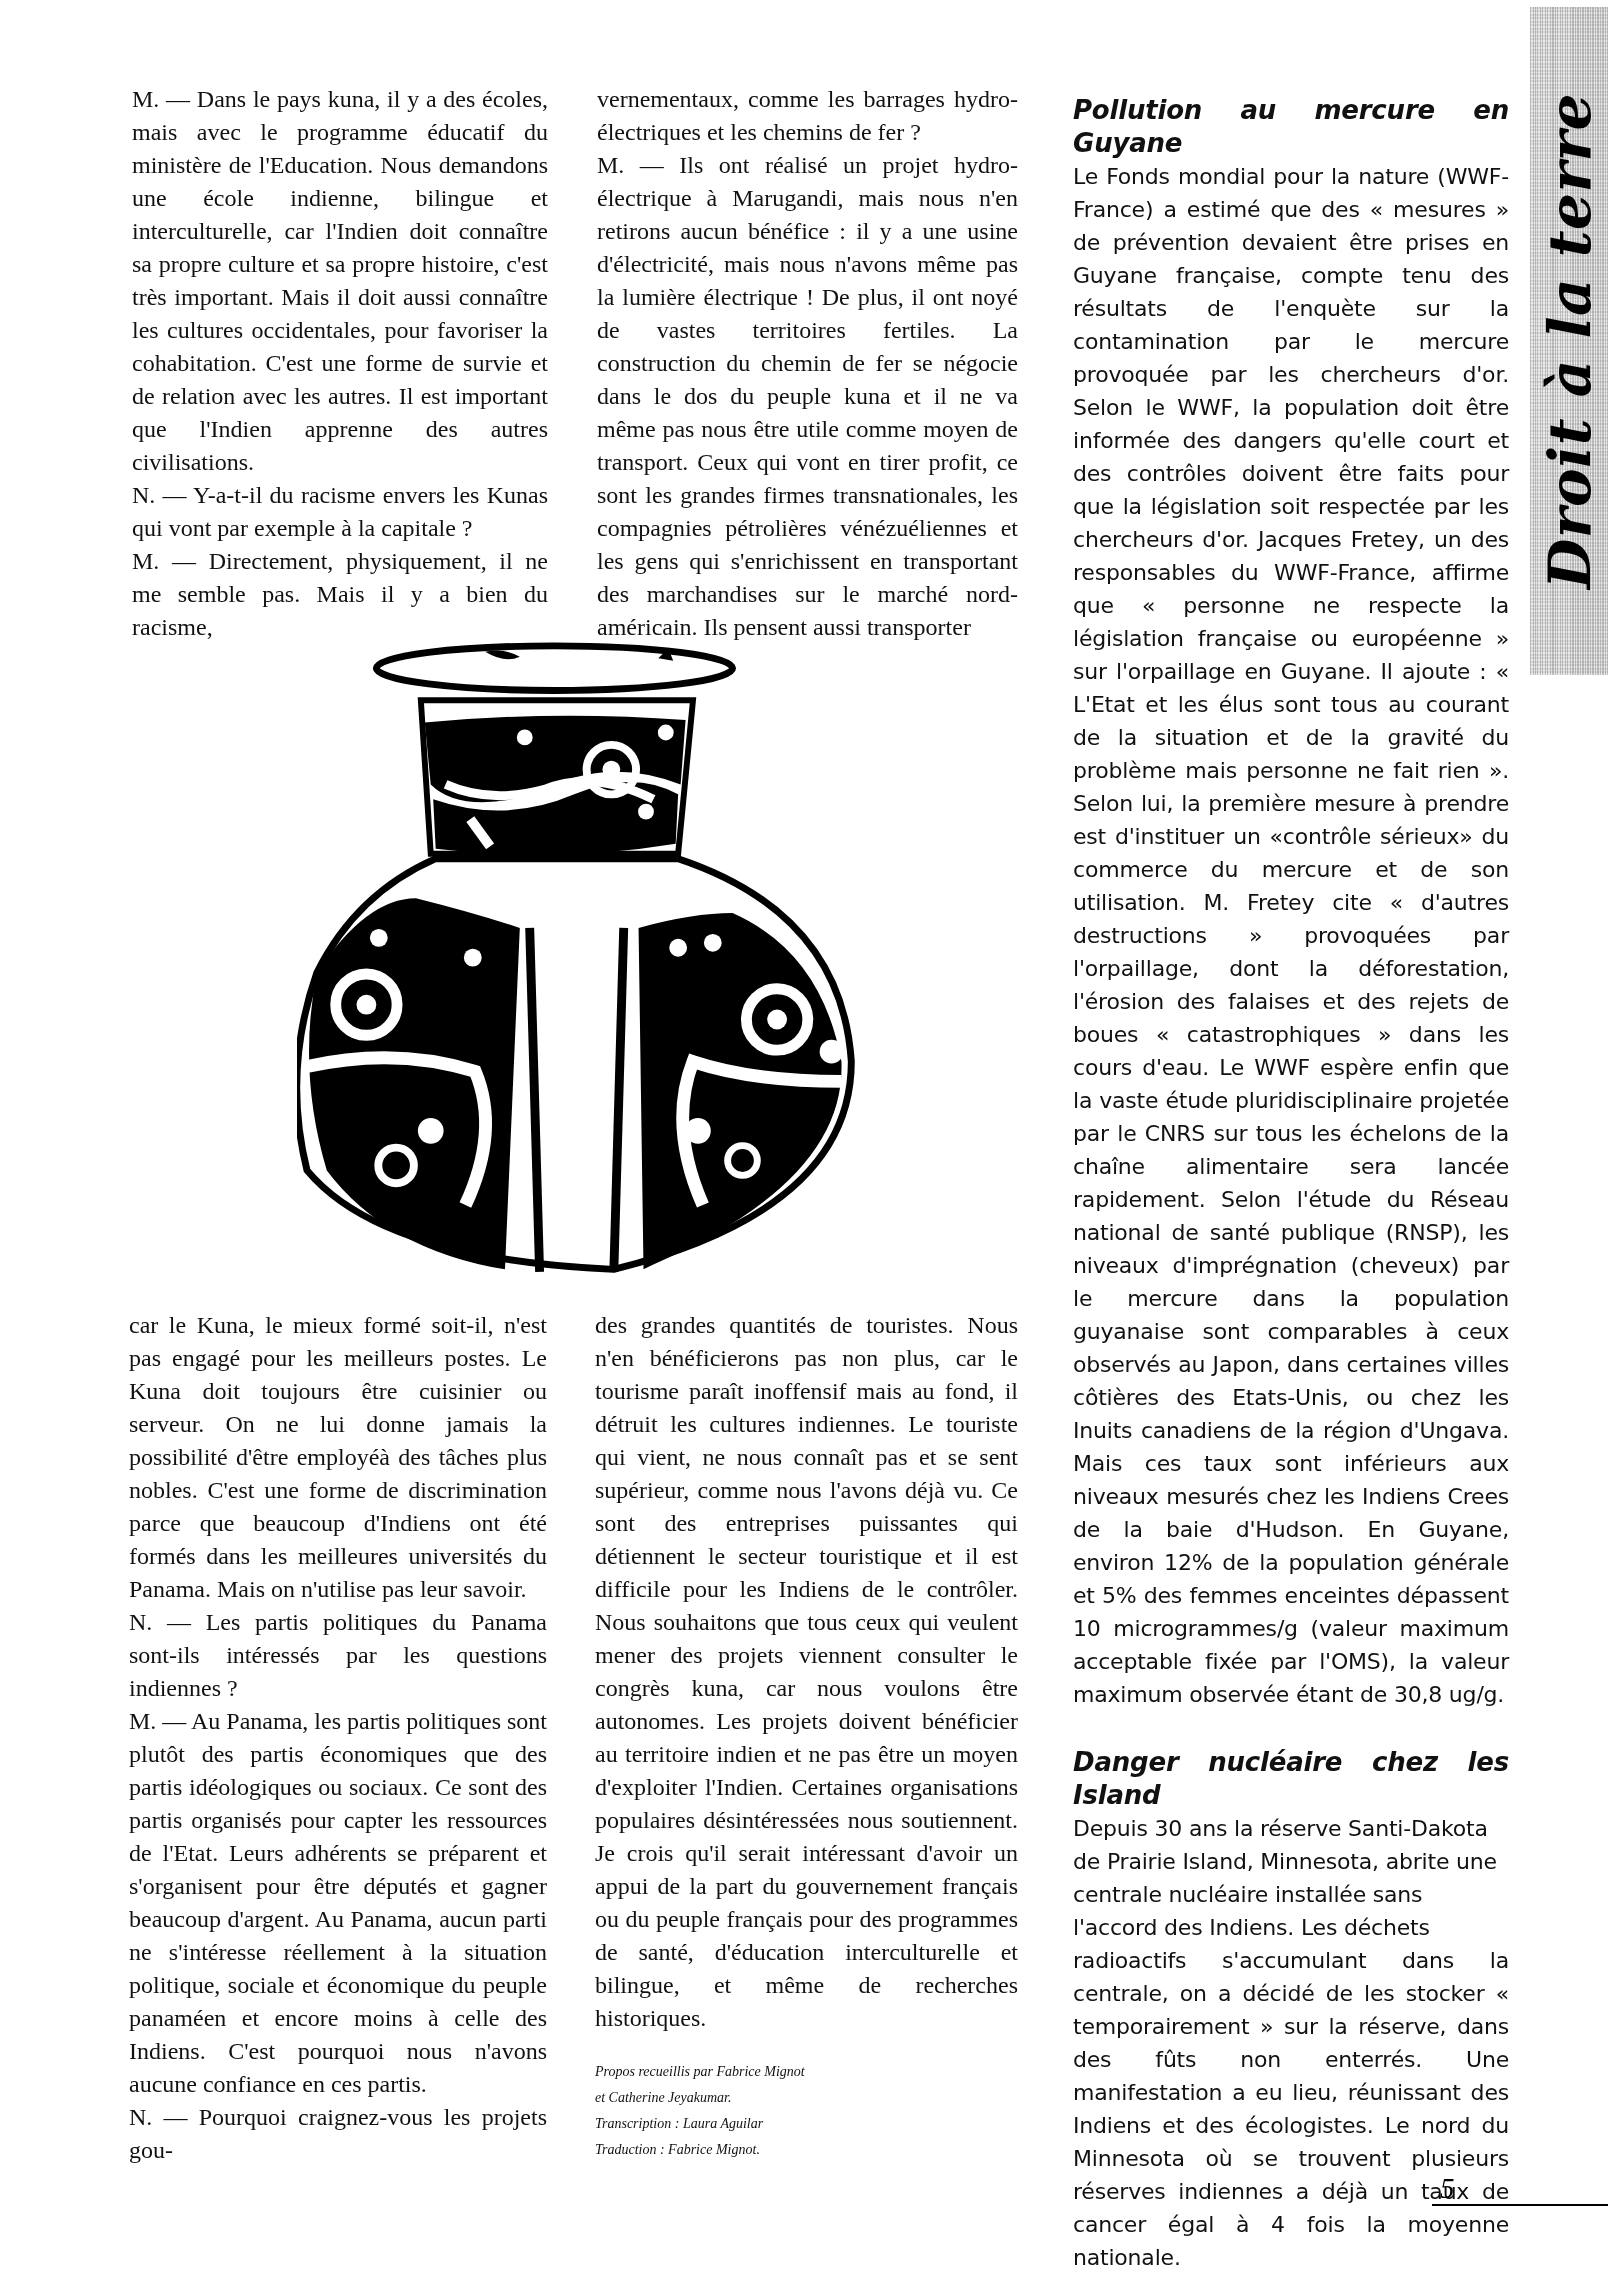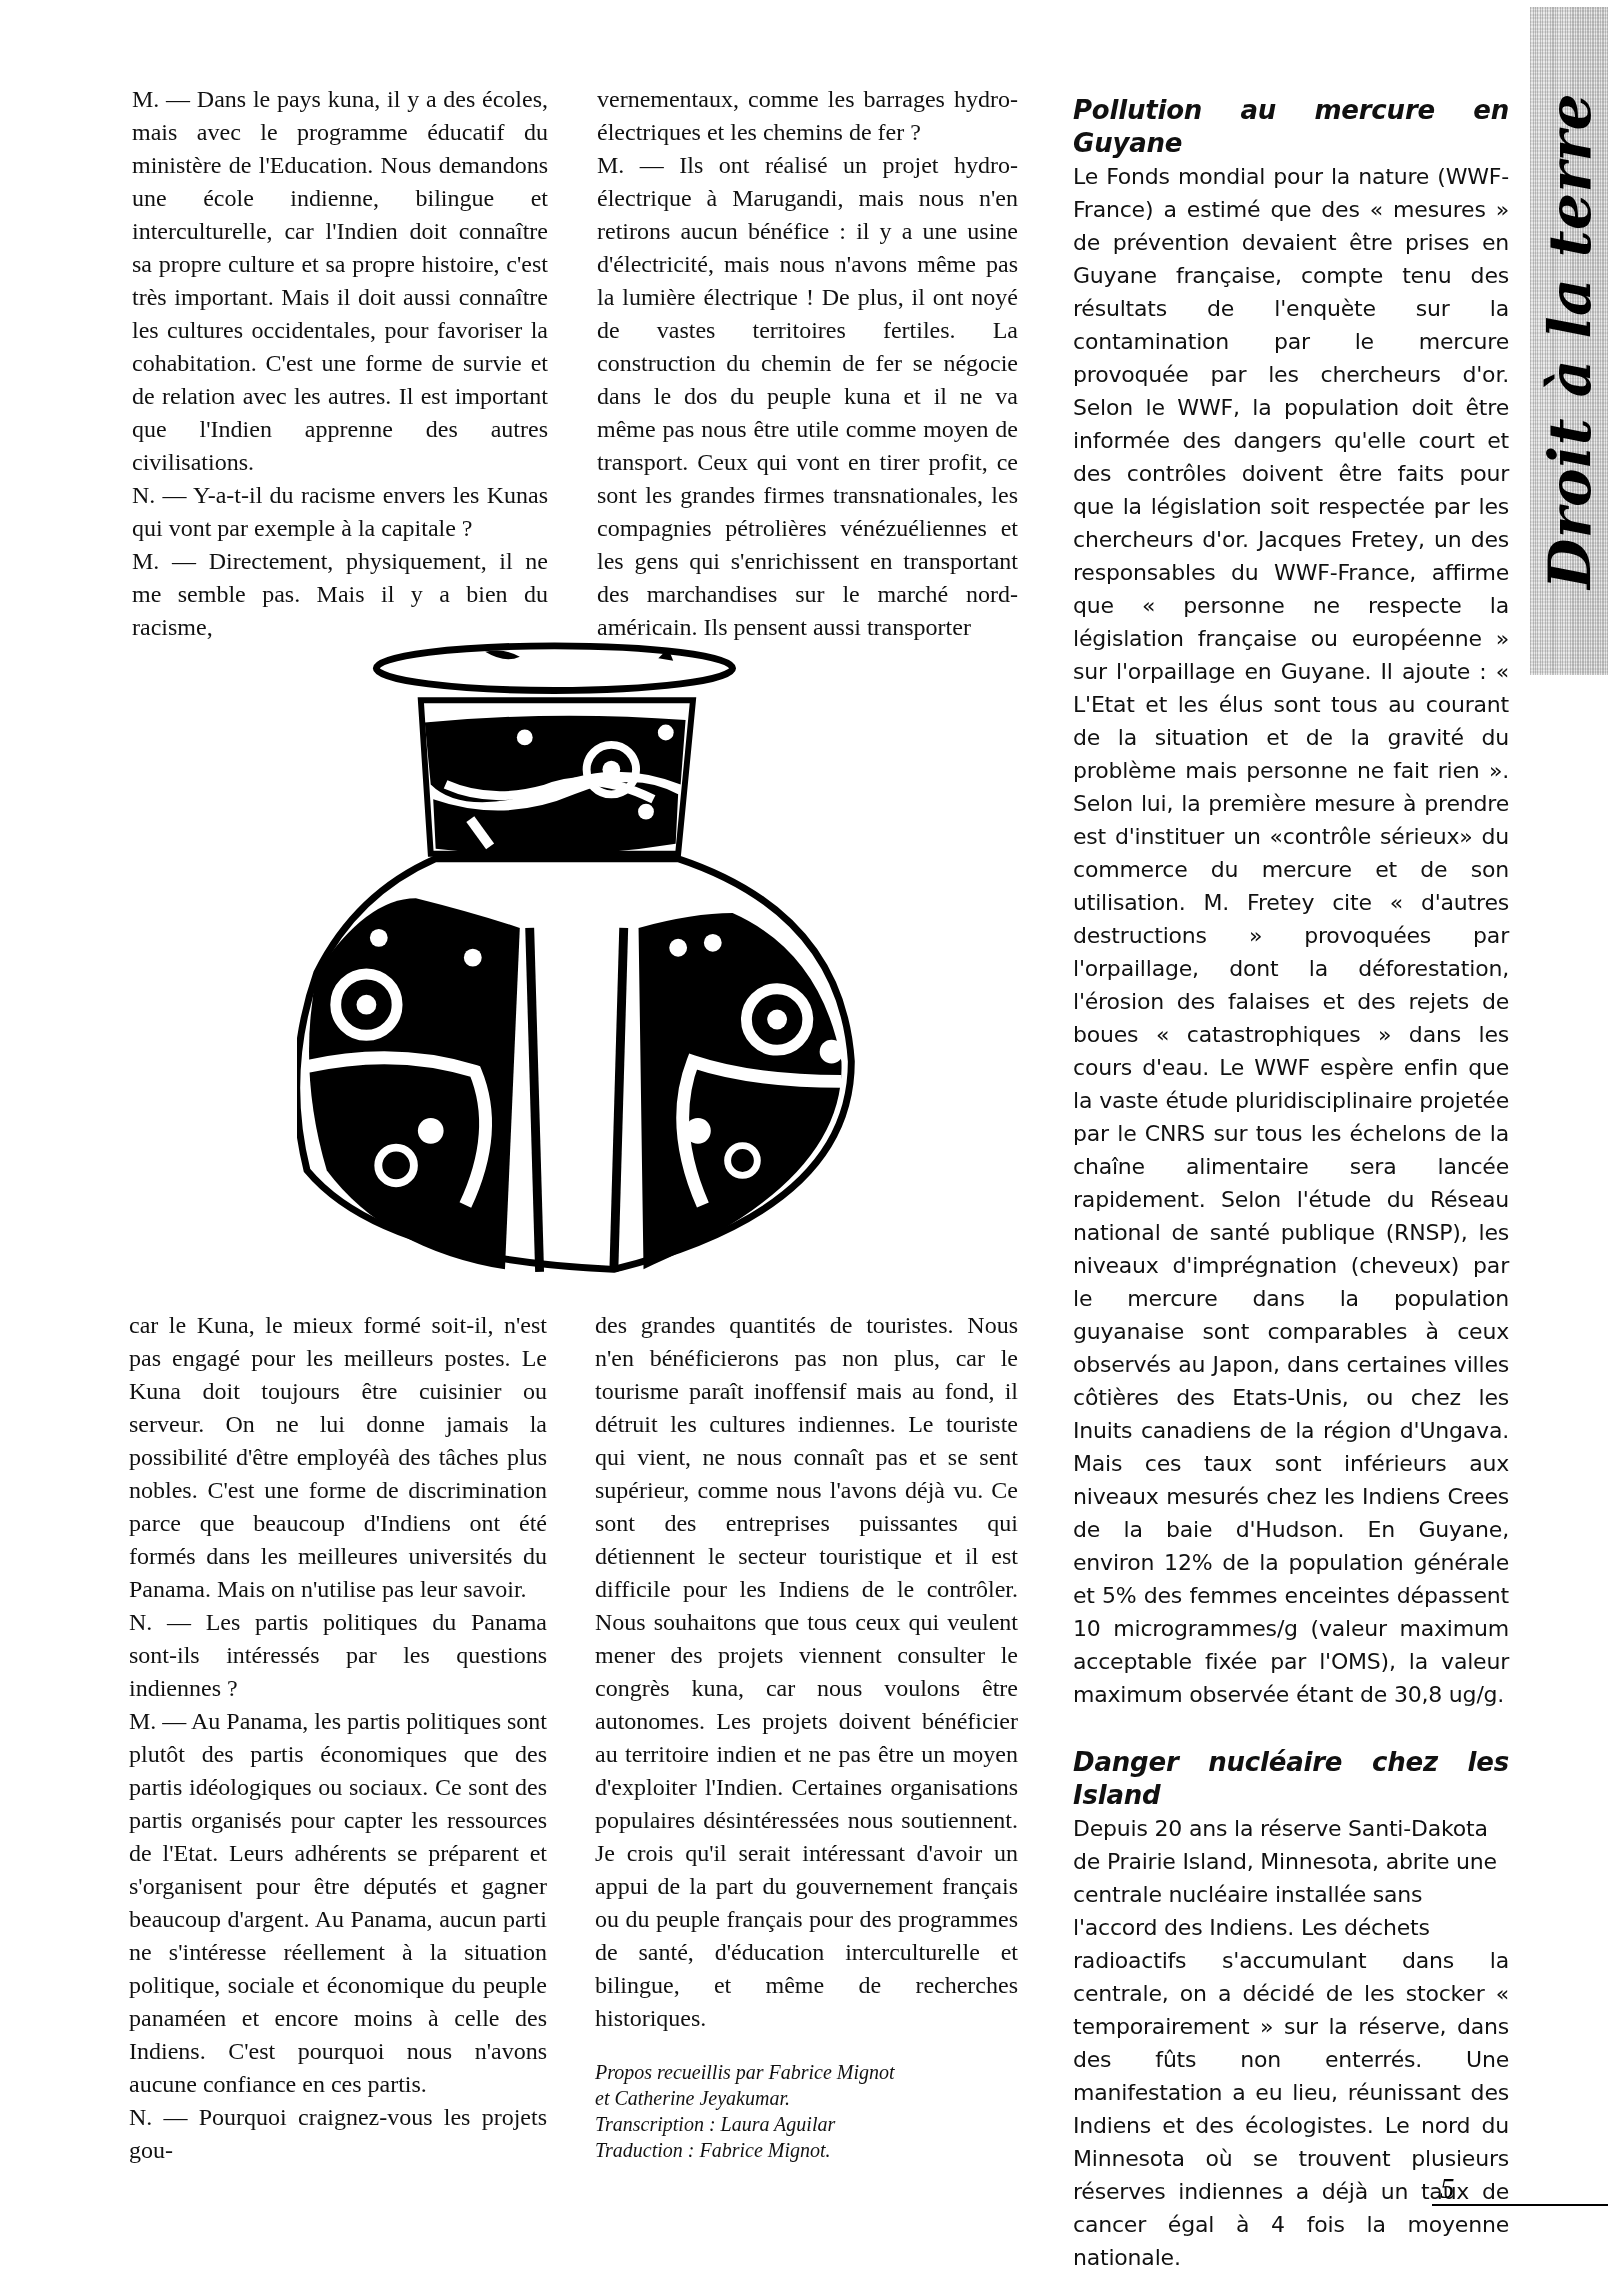--- a/index.html
+++ b/index.html
@@ -3,21 +3,21 @@
 <meta charset="utf-8">
 <style>
   html, body { margin: 0; padding: 0; background: #ffffff; }
   body { width: 1608px; height: 2295px; position: relative; overflow: hidden; color: #111; }
   .col { position: absolute; margin-left: 28px; }
   .serif { font-family: "Liberation Serif", "DejaVu Serif", serif; font-size: 24px; line-height: 33px; text-align: justify; }
   .sans { font-family: "DejaVu Sans", "Liberation Sans", sans-serif; font-size: 22px; line-height: 33px; text-align: justify; letter-spacing: -0.2px; }
   .col p { margin: 0; }
   .q { }
   .head { font-family: "DejaVu Sans", "Liberation Sans", sans-serif; font-weight: bold; font-style: italic; font-size: 26px; line-height: 33px; margin: 0; }
-  .credit { font-family: "Liberation Serif", "DejaVu Serif", serif; font-style: italic; font-size: 20px; line-height: 26px; margin: 0; }
+  .credit { font-family: "Liberation Serif", "DejaVu Serif", serif; font-style: italic; font-size: 14px; line-height: 26px; margin: 0; }
 
   #c1-top { left: 104px; top: 83px; width: 416px; }
   #c2-top { left: 569px; top: 83px; width: 421px; }
   #c1-bot { left: 101px; top: 1309px; width: 418px; }
   #c2-bot { left: 567px; top: 1309px; width: 423px; }
   #c3 { left: 1045px; top: 94px; width: 436px; }
 
   #vase { position: absolute; left: 297px; top: 636px; width: 599px; height: 668px; }
 
   #side-tab { position: absolute; left: 1530px; top: 7.4px; width: 79px; height: 668px;
@@ -105,21 +105,21 @@
     <p class="credit">Transcription : Laura Aguilar</p>
     <p class="credit">Traduction : Fabrice Mignot.</p>
   </div>
 </div>
 
 <div class="col sans" id="c3">
   <h2 class="head">Pollution au mercure en Guyane</h2>
   <p>Le Fonds mondial pour la nature (WWF-France) a estimé que des « mesures » de prévention devaient être prises en Guyane française, compte tenu des résultats de l'enquète sur la contamination par le mercure provoquée par les chercheurs d'or. Selon le WWF, la population doit être informée des dangers qu'elle court et des contrôles doivent être faits pour que la législation soit respectée par les chercheurs d'or. Jacques Fretey, un des responsables du WWF-France, affirme que « personne ne respecte la législation française ou européenne » sur l'orpaillage en Guyane. Il ajoute : « L'Etat et les élus sont tous au courant de la situation et de la gravité du problème mais personne ne fait rien ». Selon lui, la première mesure à prendre est d'instituer un «contrôle sérieux» du commerce du mercure et de son utilisation. M. Fretey cite « d'autres destructions » provoquées par l'orpaillage, dont la déforestation, l'érosion des falaises et des rejets de boues « catastrophiques » dans les cours d'eau. Le WWF espère enfin que la vaste étude pluridisciplinaire projetée par le CNRS sur tous les échelons de la chaîne alimentaire sera lancée rapidement. Selon l'étude du Réseau national de santé publique (RNSP), les niveaux d'imprégnation (cheveux) par le mercure dans la population guyanaise sont comparables à ceux observés au Japon, dans certaines villes côtières des Etats-Unis, ou chez les Inuits canadiens de la région d'Ungava. Mais ces taux sont inférieurs aux niveaux mesurés chez les Indiens Crees de la baie d'Hudson. En Guyane, environ 12% de la population générale et 5% des femmes enceintes dépassent 10 microgrammes/g (valeur maximum acceptable fixée par l'OMS), la valeur maximum observée étant de 30,8 ug/g.</p>
   <div style="height:35px"></div>
   <h2 class="head">Danger nucléaire chez les Island</h2>
-  <p style="text-align:left">Depuis 20 ans la réserve Santi-Dakota de Prairie Island, Minnesota, abrite une centrale nucléaire installée sans l'accord des Indiens. Les déchets</p>
+  <p style="text-align:left">Depuis 30 ans la réserve Santi-Dakota de Prairie Island, Minnesota, abrite une centrale nucléaire installée sans l'accord des Indiens. Les déchets</p>
   <p>radioactifs s'accumulant dans la centrale, on a décidé de les stocker « temporairement » sur la réserve, dans des fûts non enterrés. Une manifestation a eu lieu, réunissant des Indiens et des écologistes. Le nord du Minnesota où se trouvent plusieurs réserves indiennes a déjà un taux de cancer égal à 4 fois la moyenne nationale.</p>
 </div>
 
 <div id="side-tab">
   <div id="side-tab-label">Droit à la terre</div>
 </div>
 
 <div id="page-number">5</div>
 <div id="page-rule"></div>
 

